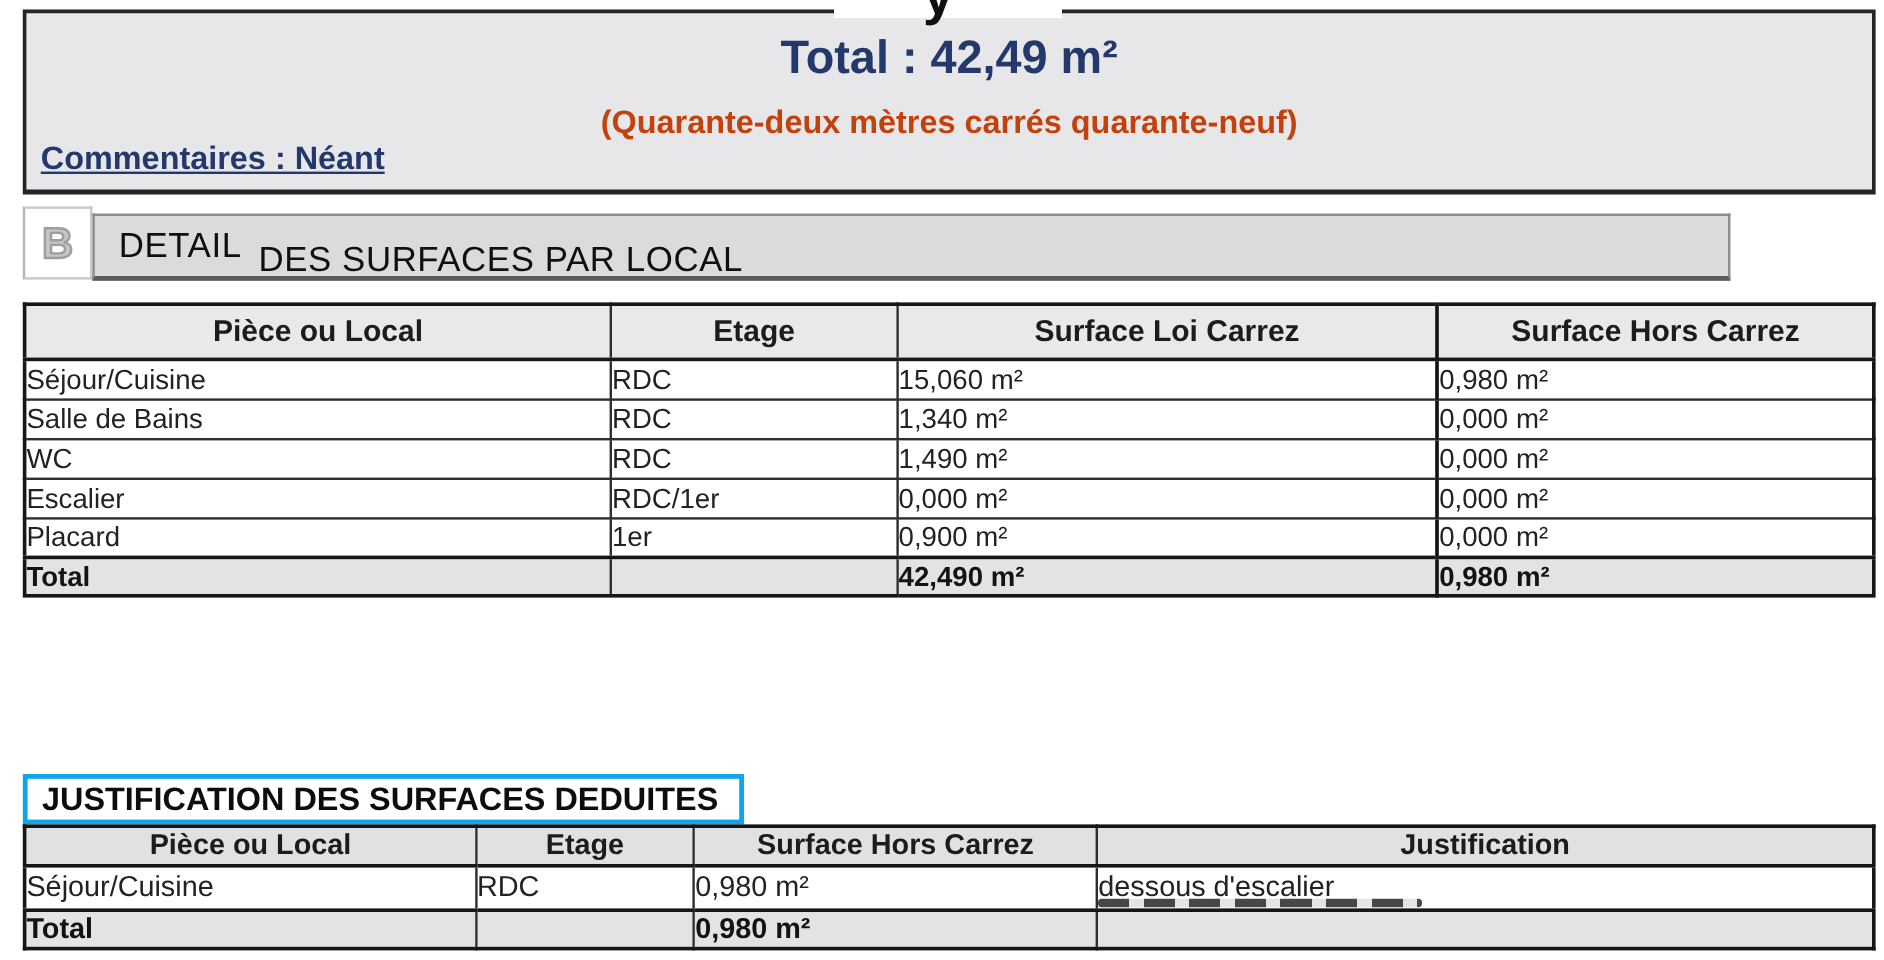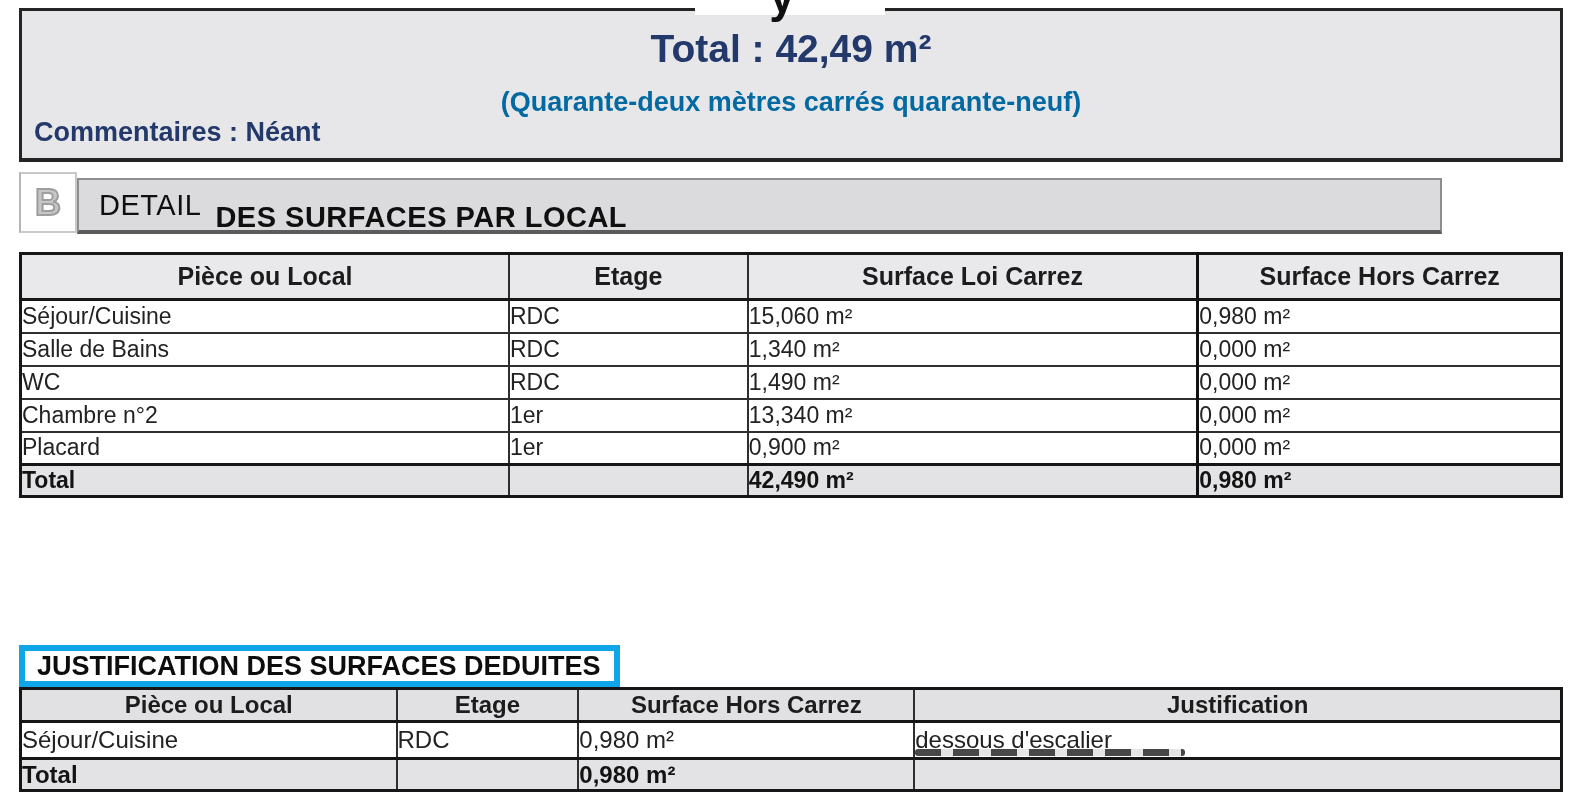--- a/index.html
+++ b/index.html
@@ -13,25 +13,25 @@
   .summary-box {
     position:absolute; left:19px; top:8px; width:1544px; height:154px;
     background:#e7e7ea; border:3px solid #242424; border-bottom-width:4px;
   }
   .summary-total {
     position:absolute; left:0; top:16px; width:100%;
     text-align:center; font-size:39px; font-weight:bold; color:#24396b;
   }
   .summary-words {
     position:absolute; left:0; top:76px; width:100%;
-    text-align:center; font-size:27px; font-weight:bold; color:#0369a1;
+    text-align:center; font-size:27px; font-weight:bold; color:#c2410c;
   }
   .summary-comments {
     position:absolute; left:12px; bottom:10px;
-    font-size:27px; font-weight:bold; color:#24396b;
+    font-size:27px; font-weight:bold; color:#24396b;text-decoration:underline;
   }
   
   .top-gap {
     position:absolute; left:695px; top:0; width:190px; height:15px; background:#ffffff;
   }
   .cutoff-glyph-clip {
     position:absolute; left:742px; top:0; width:80px; height:23px;
     overflow:hidden; text-align:center;
   }
   .cutoff-glyph-clip span {
@@ -48,21 +48,21 @@
     font-size:36px; font-weight:bold; color:#c6c6c6;
     -webkit-text-stroke:2px #9e9e9e; letter-spacing:0;
   }
   .section-bar {
     position:absolute; left:77px; top:178px; width:1365px; height:56px;
     background:#dbdbde; border:2px solid #8d8d8d; border-bottom:4px solid #5c5c5c;
     display:flex; align-items:center; padding-left:20px;
     font-size:29px; color:#0f0f0f; letter-spacing:0.5px;
   }
   .section-bar .t-reg { font-weight:normal; margin-right:14px; }
-  .section-bar .t-bold { font-weight:bold;margin-top:24px; }
+  .section-bar .t-bold { font-weight:normal;margin-top:24px; }
 
   
   table { border-collapse:collapse; table-layout:fixed; width:100%; }
   th, td {
     border:2px solid #2e2e2e; vertical-align:middle;
     overflow:hidden; white-space:nowrap;
   }
 
   
   .surface-table-wrap { position:absolute; left:19px; top:252px; width:1544px; }
@@ -78,21 +78,21 @@
   .surface-table tbody td { height:33px; background:#ffffff; font-size:23px; color:#222222; }
   .surface-table td.col3-sep, .surface-table th.col3-sep { border-right-width:3px; border-right-color:#111111;margin-left:31px; }
   .surface-table tr.total-row td {
     background:#e3e3e6; font-weight:bold; color:#131313;
     border-top:3px solid #161616; border-bottom:3px solid #161616; height:32px;
   }
 
   
   .just-title-box {
     position:absolute; left:19px; top:645px; width:601px; height:42px;
-    background:#ffffff; border:6px solid #0ea5e9;
+    background:#ffffff; border:4px solid #0ea5e9;
     display:flex; align-items:center; padding-left:12px;
     font-size:27px; font-weight:bold; color:#0d0d0d;
   }
   .just-table-wrap { position:absolute; left:19px; top:687px; width:1544px; }
   .just-table { border:3px solid #161616; }
   .just-table col.c1 { width:24.4%; }
   .just-table col.c2 { width:11.8%; }
   .just-table col.c3 { width:21.8%; }
   .just-table col.c4 { width:42.0%; }
   .just-table thead th {
@@ -164,23 +164,23 @@
           <td class="col3-sep">1,340 m²</td>
           <td>0,000 m²</td>
         </tr>
         <tr>
           <td>WC</td>
           <td>RDC</td>
           <td class="col3-sep">1,490 m²</td>
           <td>0,000 m²</td>
         </tr>
         <tr>
-          <td>Chambre n°2</td>
-          <td>1er</td>
-          <td class="col3-sep">13,340 m²</td>
+          <td>Escalier</td>
+          <td>RDC/1er</td>
+          <td class="col3-sep">0,000 m²</td>
           <td>0,000 m²</td>
         </tr>
         <tr>
           <td>Placard</td>
           <td>1er</td>
           <td class="col3-sep">0,900 m²</td>
           <td>0,000 m²</td>
         </tr>
         <tr class="total-row">
           <td>Total</td>

